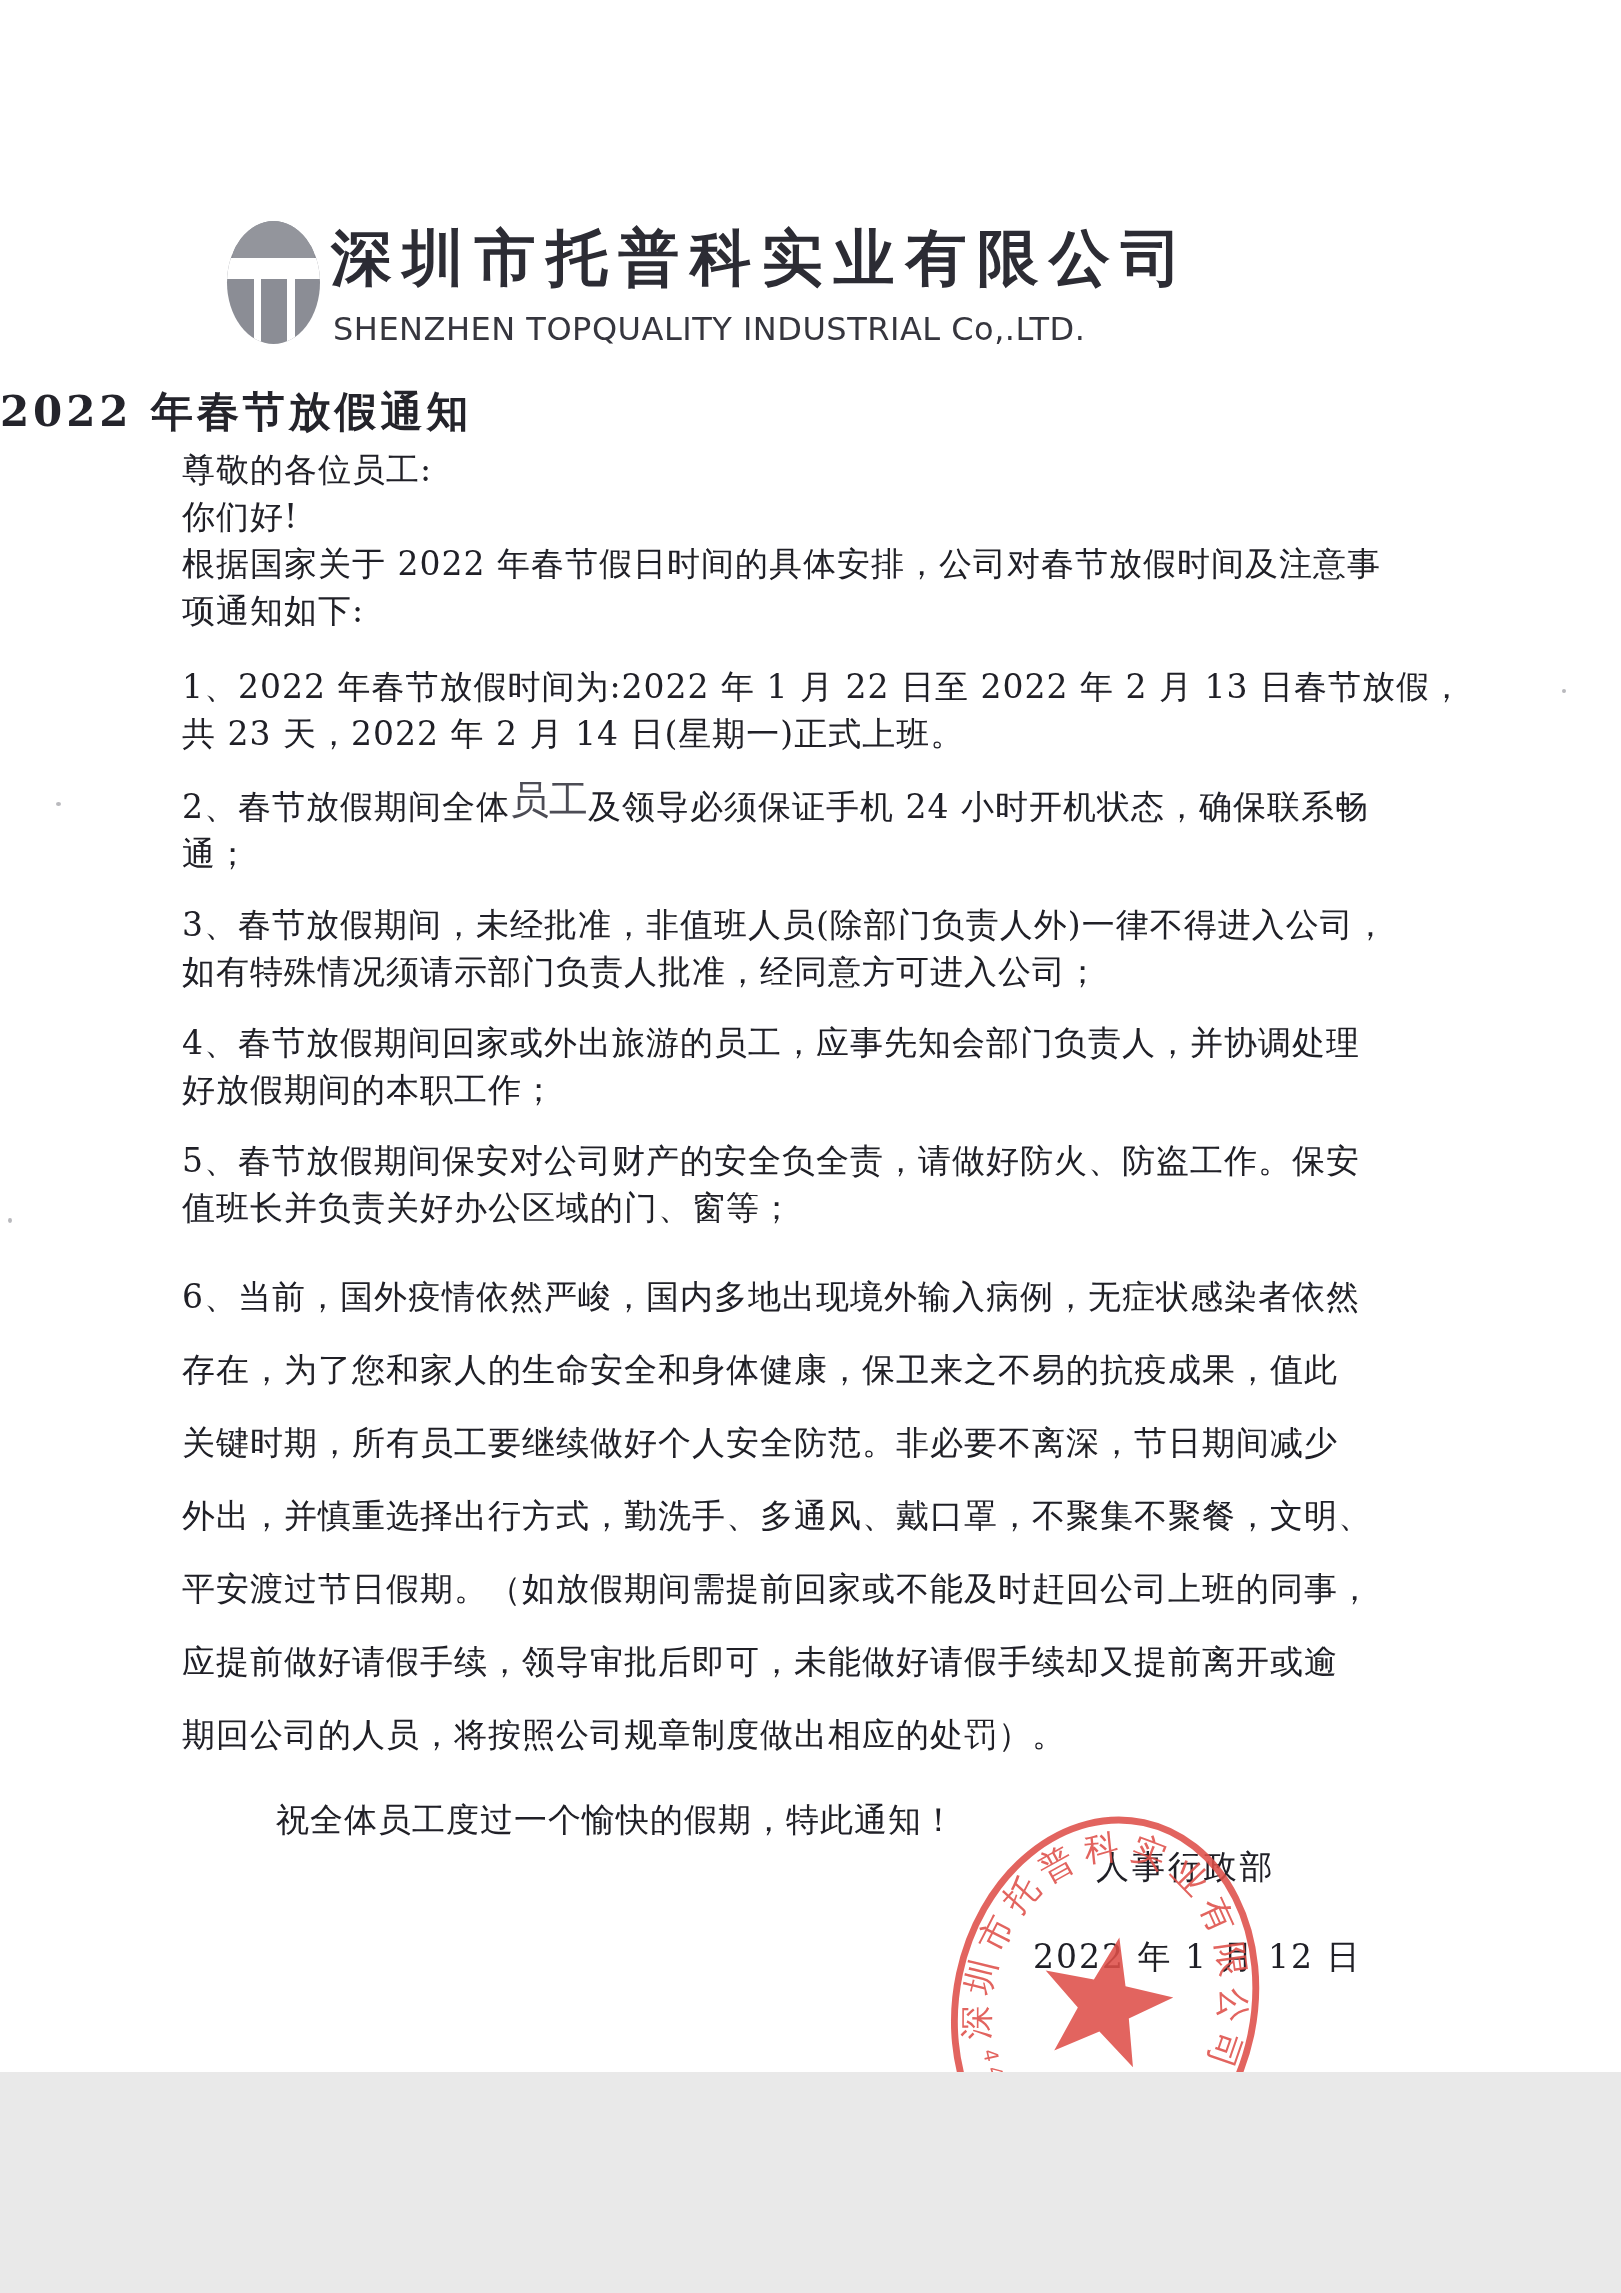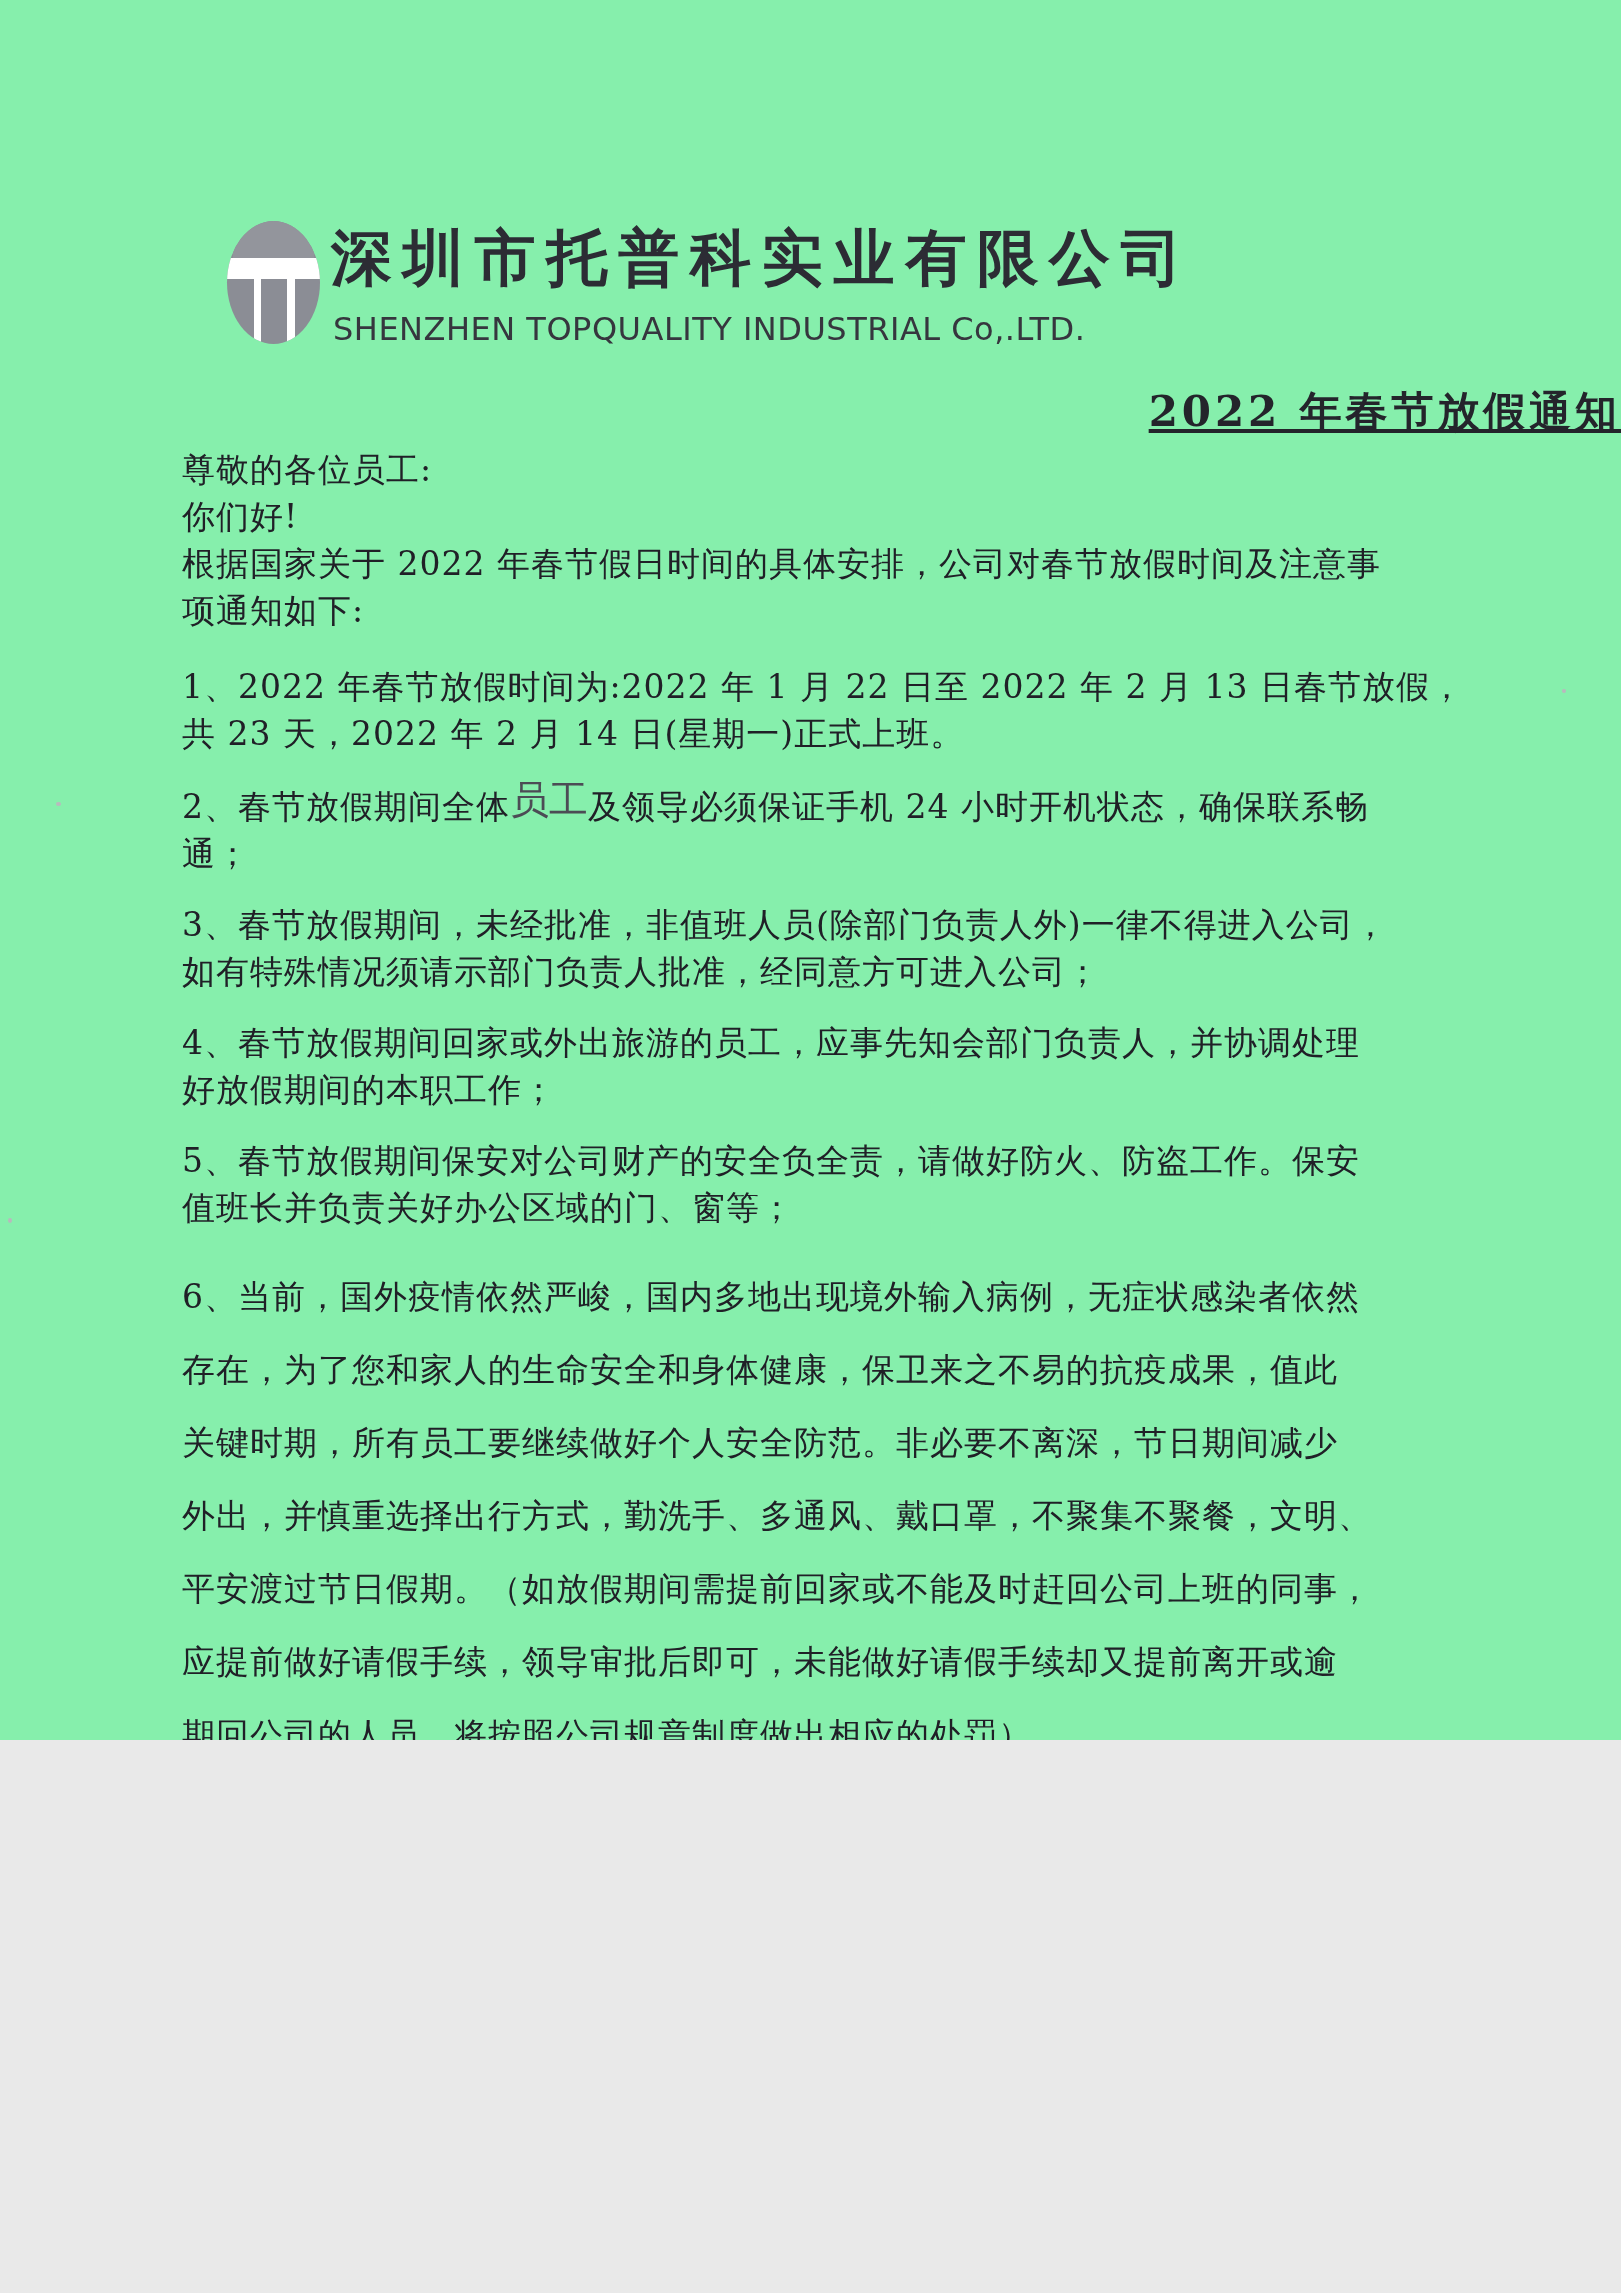--- a/index.html
+++ b/index.html
@@ -1,20 +1,20 @@
 <!DOCTYPE html>
 <html><head>
 <meta charset="utf-8">
 <style>
   html,body { margin:0; padding:0; background:#e9e9e9; }
   .page {
     position:relative;
-    width:1621px; height:1740px;
+    width:1621px; height:2072px;
     margin:0 auto;
-    background:#86efac;
+    background:#ffffff;
     overflow:hidden;
     font-family:"DejaVu Serif","Liberation Serif",serif;
     color:#1f1f26;
   }
 
   
   .logo {
     position:absolute; left:227px; top:221px;
     width:93px; height:123px;
     background:#8b8d95;
@@ -32,24 +32,23 @@
     color:#2c2c34; white-space:nowrap;
   }
   .company-en {
     position:absolute; left:333px; top:310px; width:941px;
     font-family:"DejaVu Sans","Liberation Sans",sans-serif;
     font-size:32px; letter-spacing:0.5px; color:#36363e; white-space:nowrap;
   }
 
   .doc-title {
     position:absolute; left:0; right:0; top:384px;
-    text-align:right;
+    text-align:left;
     font-size:42px; font-weight:700; letter-spacing:3.9px;
     color:#24242b;
-    text-decoration:underline;
   }
 
   
   .notice-body {
     position:absolute; left:182px; right:165px; top:446px;
     font-size:33px; letter-spacing:1px; line-height:47px;
     color:#202027;
   }
   .notice-body .line { white-space:nowrap; }
   .para   { margin:0; }

